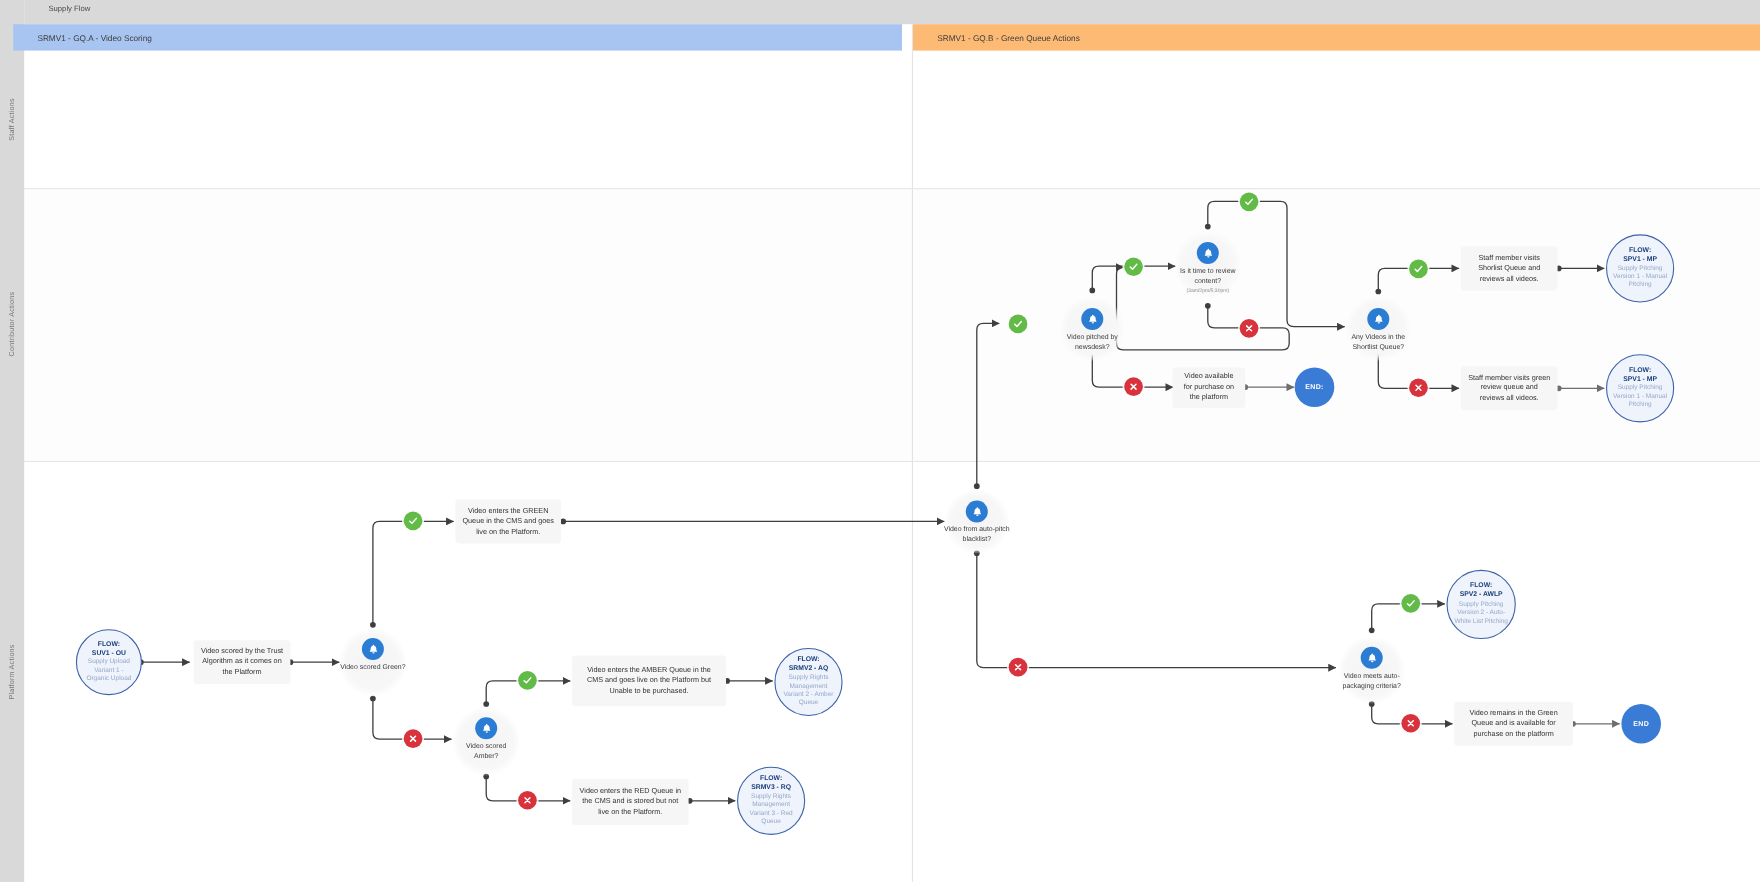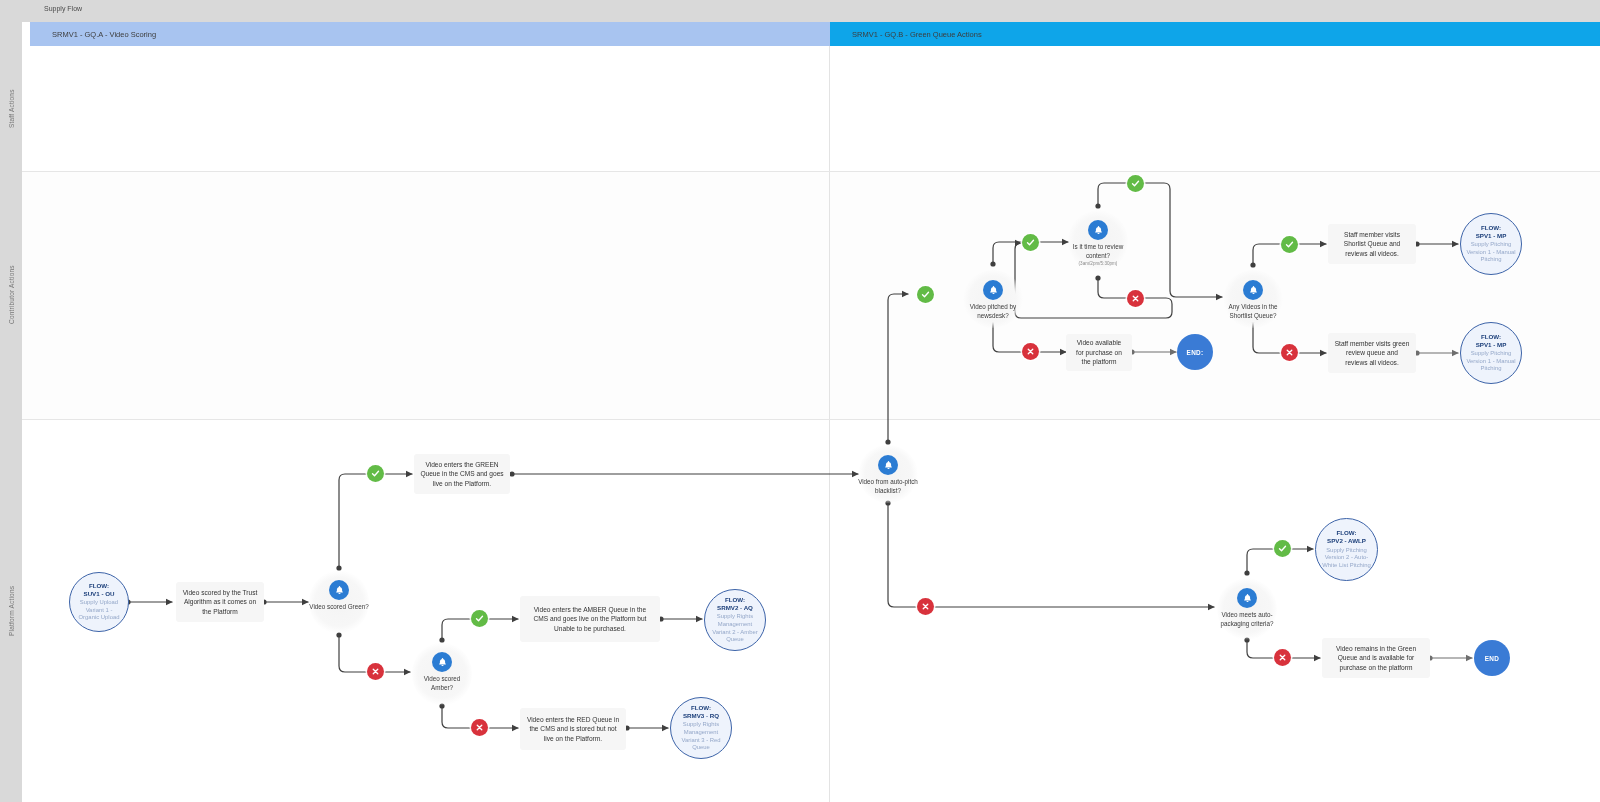--- a/index.html
+++ b/index.html
@@ -80,21 +80,21 @@
     z-index: 3;
     display: flex;
     align-items: center;
   }
   .pool-header span {
     font-size: 7.5px;
     color: #3d3d3d;
     padding-left: 22px;
   }
   .pool-header.blue { background: #a8c4f0; }
-  .pool-header.pink { background: #0ea5e9; text-align: right; }
+  .pool-header.pink { background: #fdba74; text-align: right; }
   .pool-vline {
     position: absolute;
     top: 22px;
     width: 1px;
     background: #e3e3e3;
     z-index: 1;
   }
 
   
   #edges {
@@ -216,21 +216,21 @@
 
   <div class="lane-gutter"></div>
   <div class="lane-label" style="top:46px;height:125px;">Staff Actions</div>
   <div class="lane-label" style="top:171px;height:248px;">Contributor Actions</div>
   <div class="lane-label" style="top:419px;height:383px;">Platform Actions</div>
 
   <div class="pool-title">
     <span>Supply Flow</span>
   </div>
 
-  <div class="pool-header blue" style="left:30px;width:808px;">
+  <div class="pool-header blue" style="left:12px;width:808px;">
     <span>SRMV1 - GQ.A - Video Scoring</span>
   </div>
   <div class="pool-header pink" style="left:830px;width:770px;">
     <span>SRMV1 - GQ.B - Green Queue Actions</span>
   </div>
   <div class="pool-vline" style="left:829px;height:780px;"></div>
 
   <svg id="edges" viewBox="0 0 1600 802">
     <defs>
       <marker id="ah" viewBox="0 0 10 10" refX="9" refY="5" markerWidth="6" markerHeight="6" orient="auto-start-reverse">

